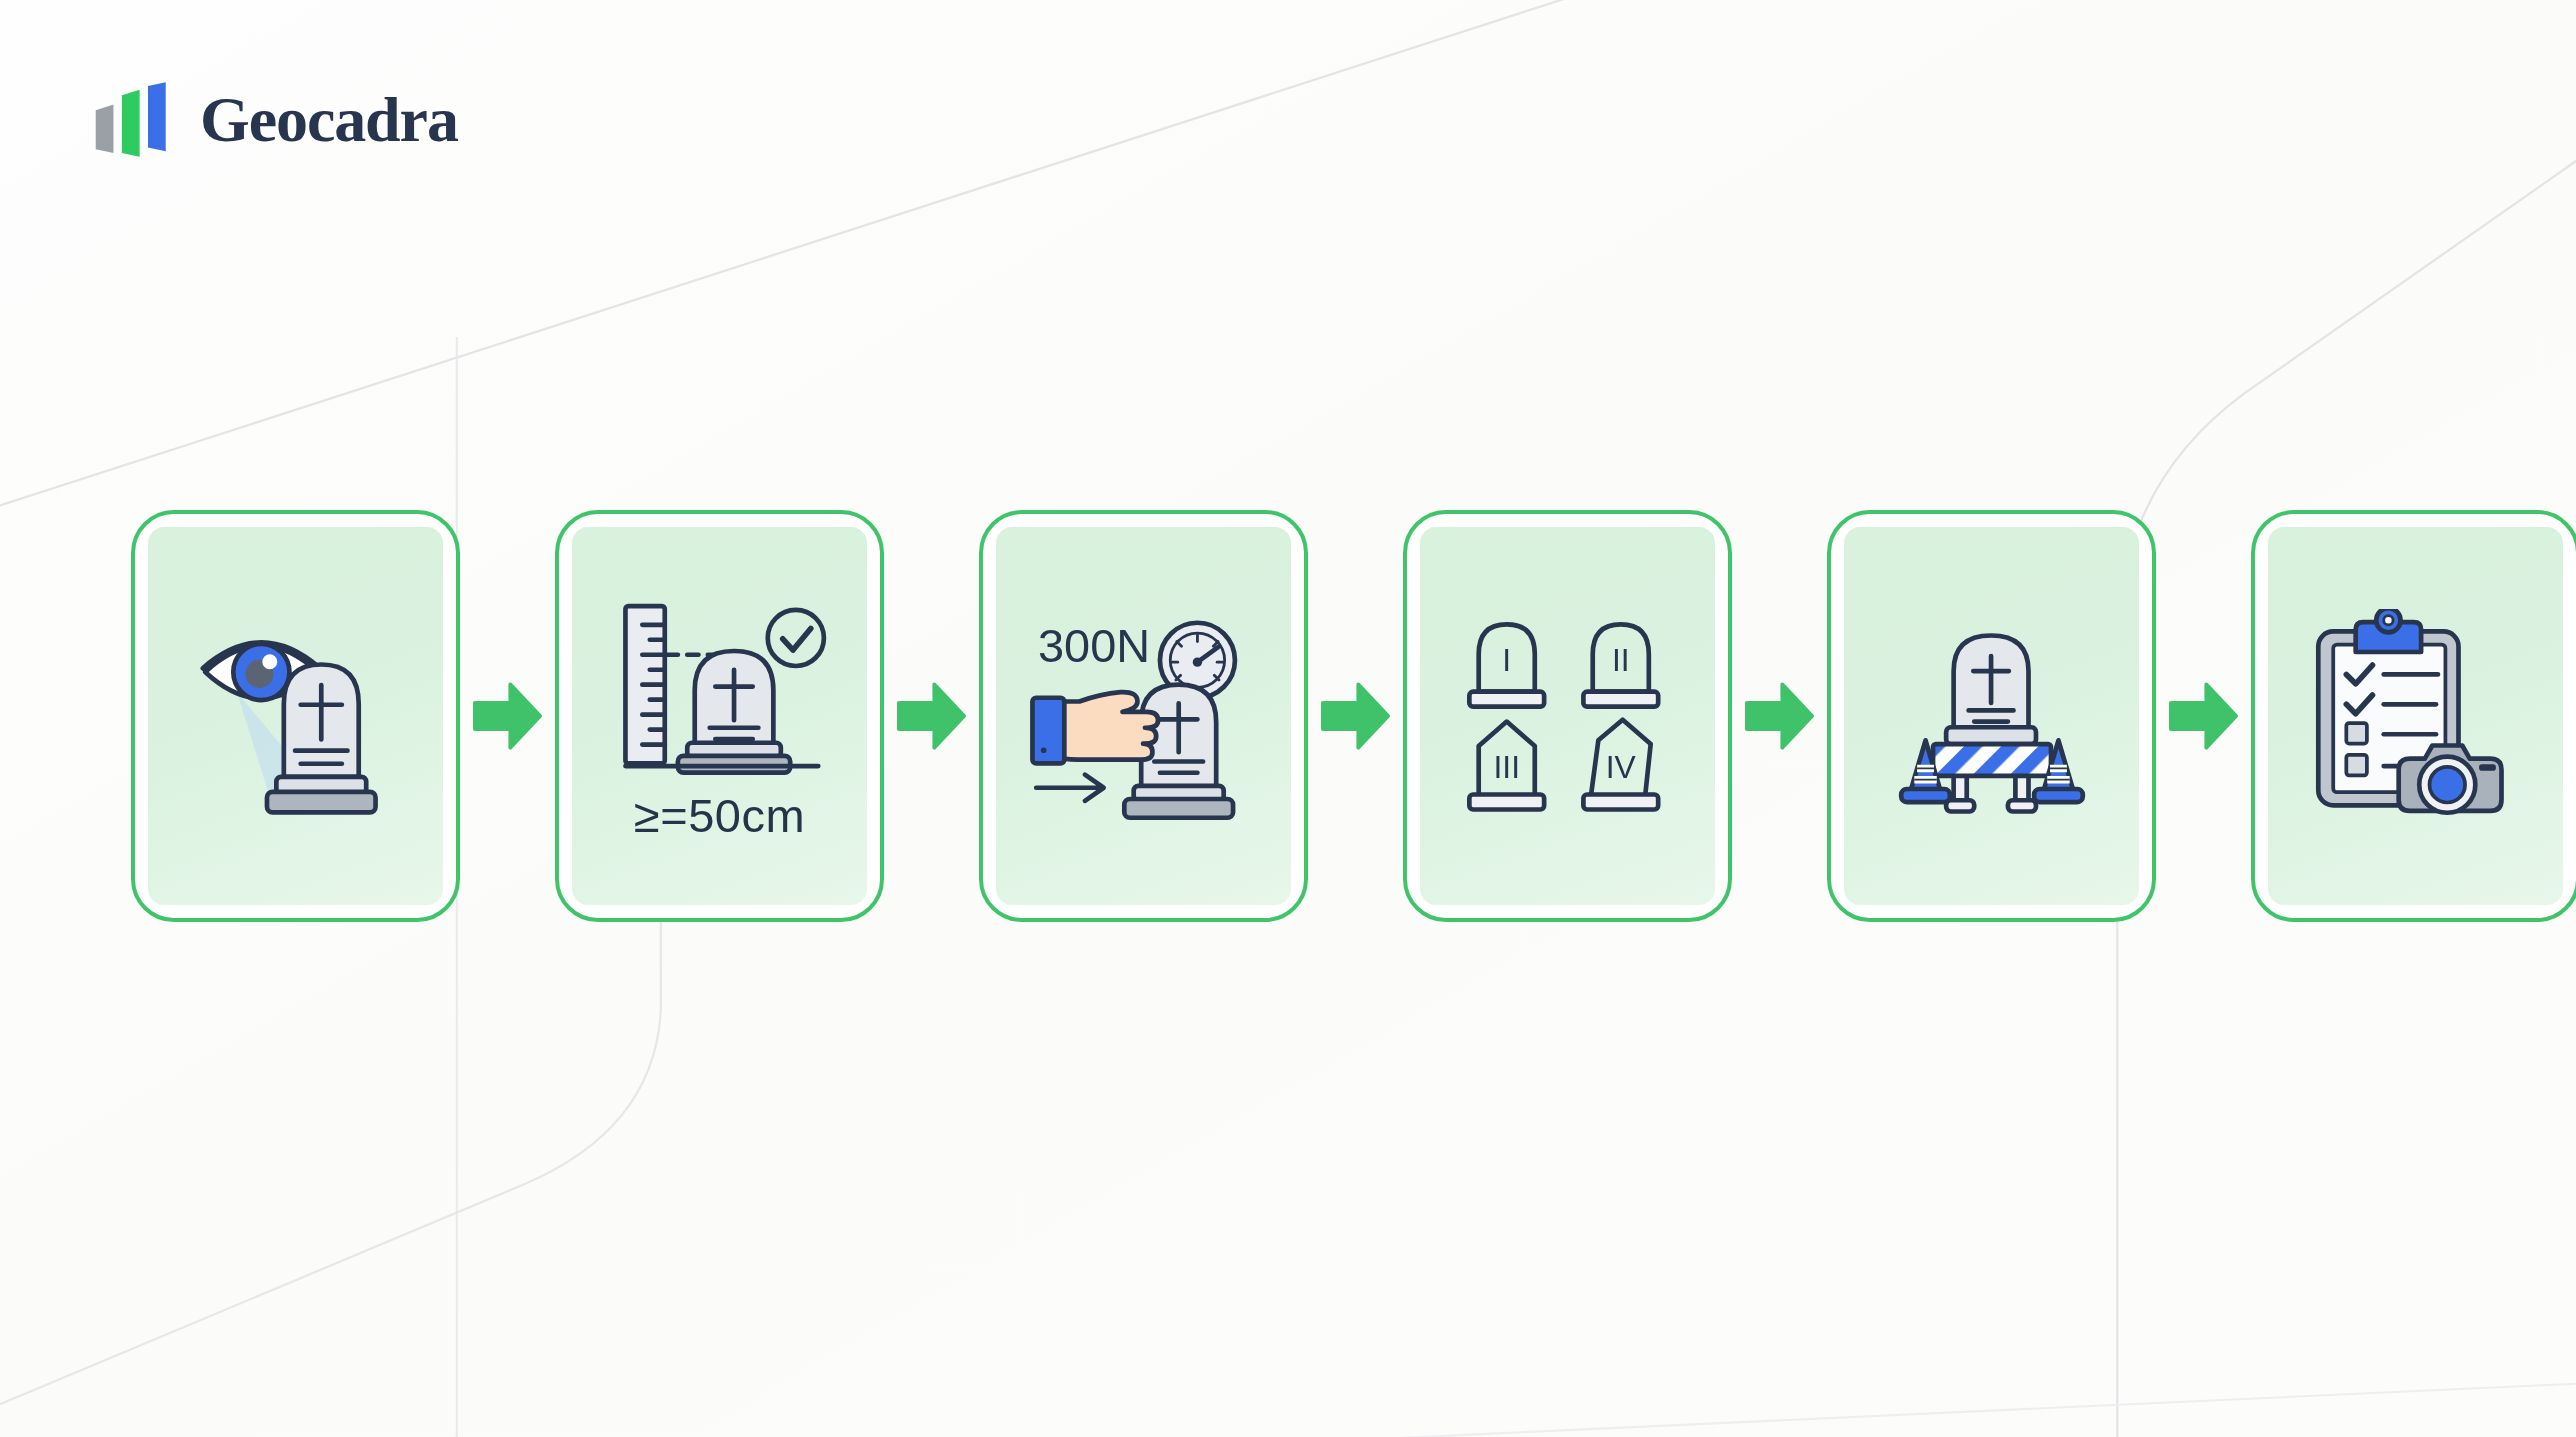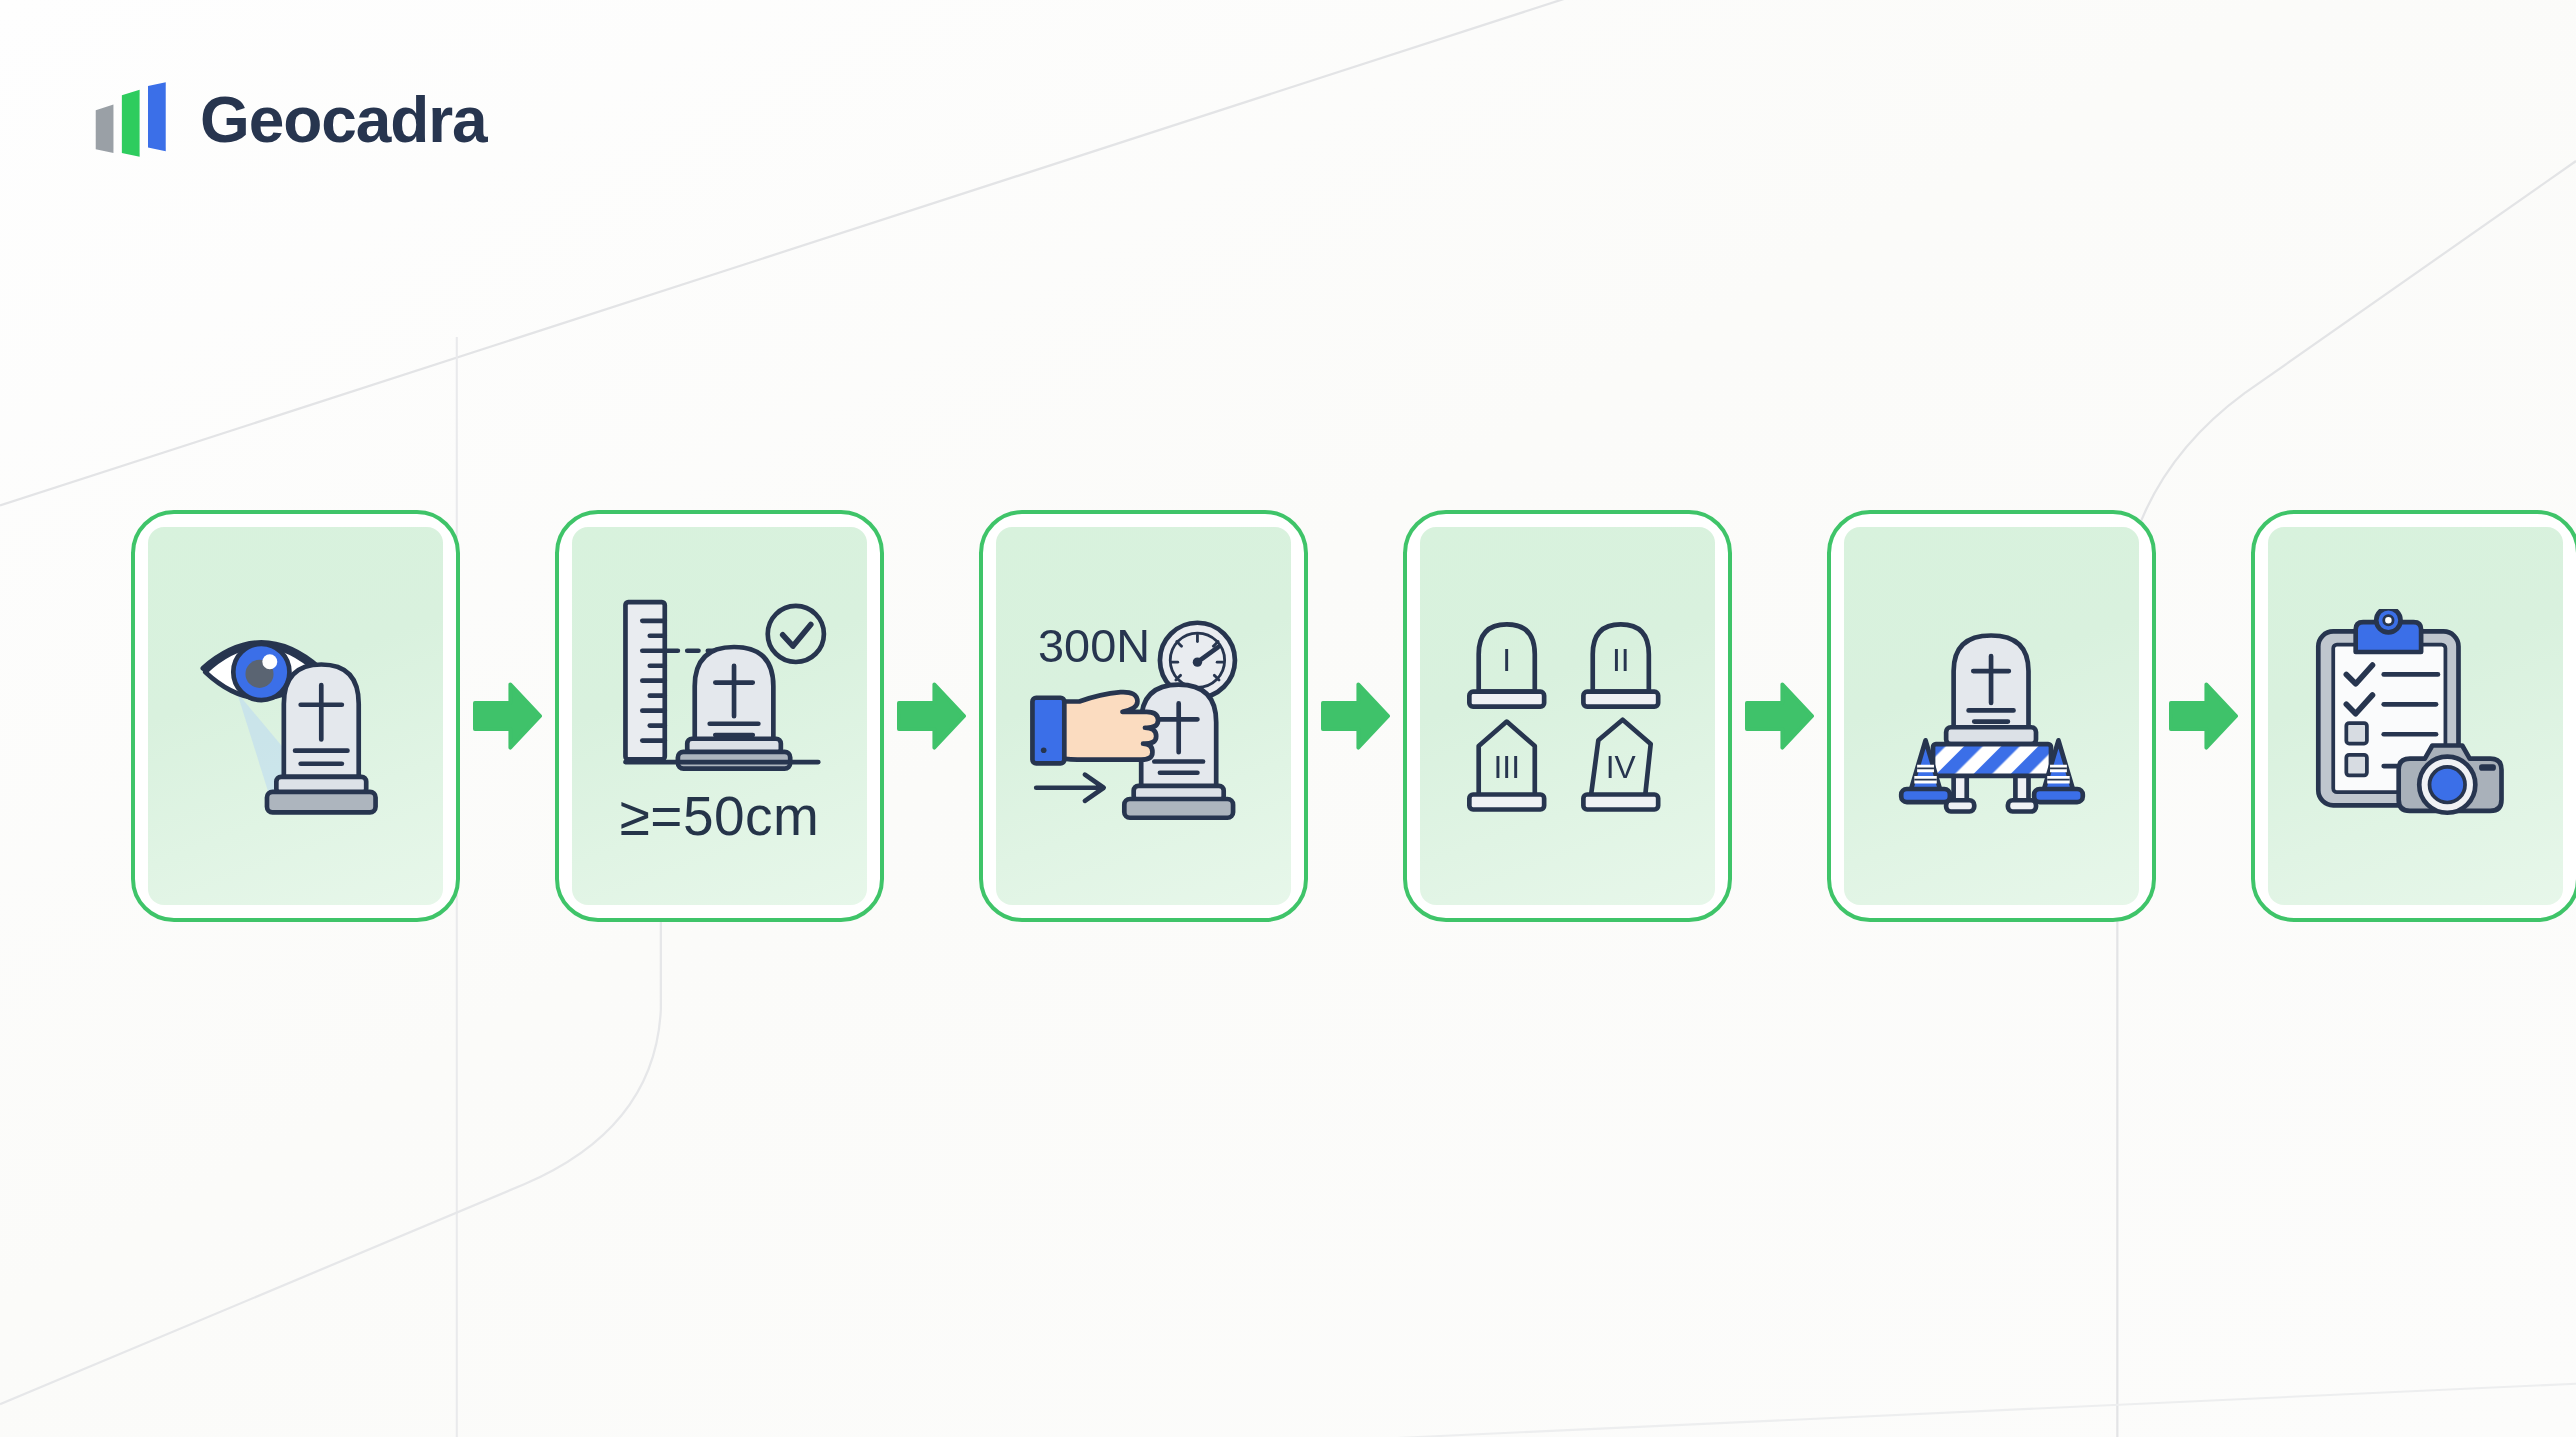--- a/index.html
+++ b/index.html
@@ -31,21 +31,21 @@
     left: 92px;
     top: 82px;
     display: flex;
     align-items: center;
     gap: 24px;
   }
   .logo-mark {
     display: block;
   }
   .logo-word {
-    font-family: Liberation Sans, sans-serif;
+    font-family: Liberation Serif, serif;
     font-size: 64px;
     font-weight: 700;
     letter-spacing: -1.1px;
     color: #27354f;
     line-height: 1;
     white-space: nowrap;
   }
 
   
   .flow {
@@ -82,21 +82,21 @@
     display: flex;
     align-items: center;
     justify-content: center;
     flex-direction: column;
   }
   .card-art {
     display: block;
   }
   .card-caption {
     font-family: "Liberation Sans", sans-serif;
-    font-size: 55px;
+    font-size: 47px;
     font-weight: 500;
     color: #253449;
     letter-spacing: 0.5px;
     margin-top: 2px;
   }
 
   .arrow {
     flex: 0 0 auto;
     width: 69px;
     height: 90px;

